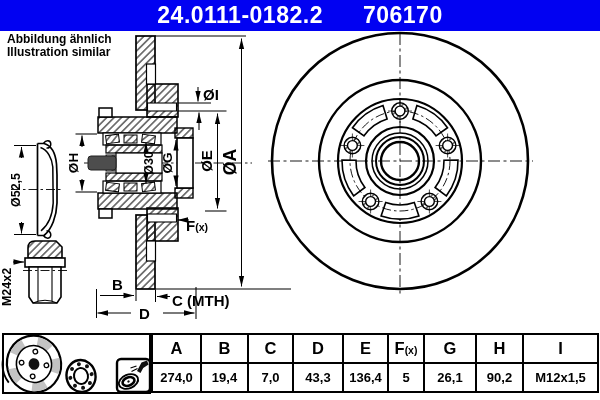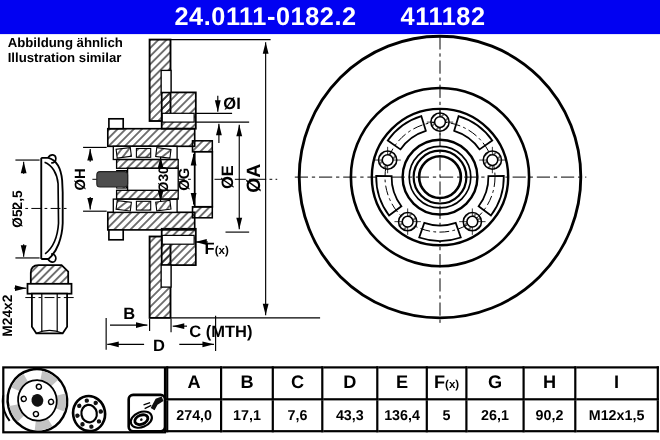--- a/index.html
+++ b/index.html
@@ -21,21 +21,21 @@
   .sub{font-size:10.5px;}
   text{font-family:"Liberation Sans",sans-serif;font-weight:bold;fill:#000;}
 </style>
 </head>
 <body>
 
 <div class="wrap">
 
   <div class="topbar">
     <span>24.0111-0182.2</span>
-    <span>411182</span>
+    <span>706170</span>
   </div>
 
   <div class="note">
     <div>Abbildung ähnlich</div>
     <div>Illustration similar</div>
   </div>
 
   <div class="legendbox"></div>
 
   <svg class="draw" width="600" height="400" viewBox="0 0 600 400">
@@ -271,22 +271,22 @@
       <th><span>C</span></th>
       <th><span>D</span></th>
       <th><span>E</span></th>
       <th><span>F</span><span class="sub">(x)</span></th>
       <th><span>G</span></th>
       <th><span>H</span></th>
       <th><span>I</span></th>
     </tr>
     <tr>
       <td>274,0</td>
-      <td>17,1</td>
-      <td>7,6</td>
+      <td>19,4</td>
+      <td>7,0</td>
       <td>43,3</td>
       <td>136,4</td>
       <td>5</td>
       <td>26,1</td>
       <td>90,2</td>
       <td>M12x1,5</td>
     </tr>
   </tbody>
     </table>
 

